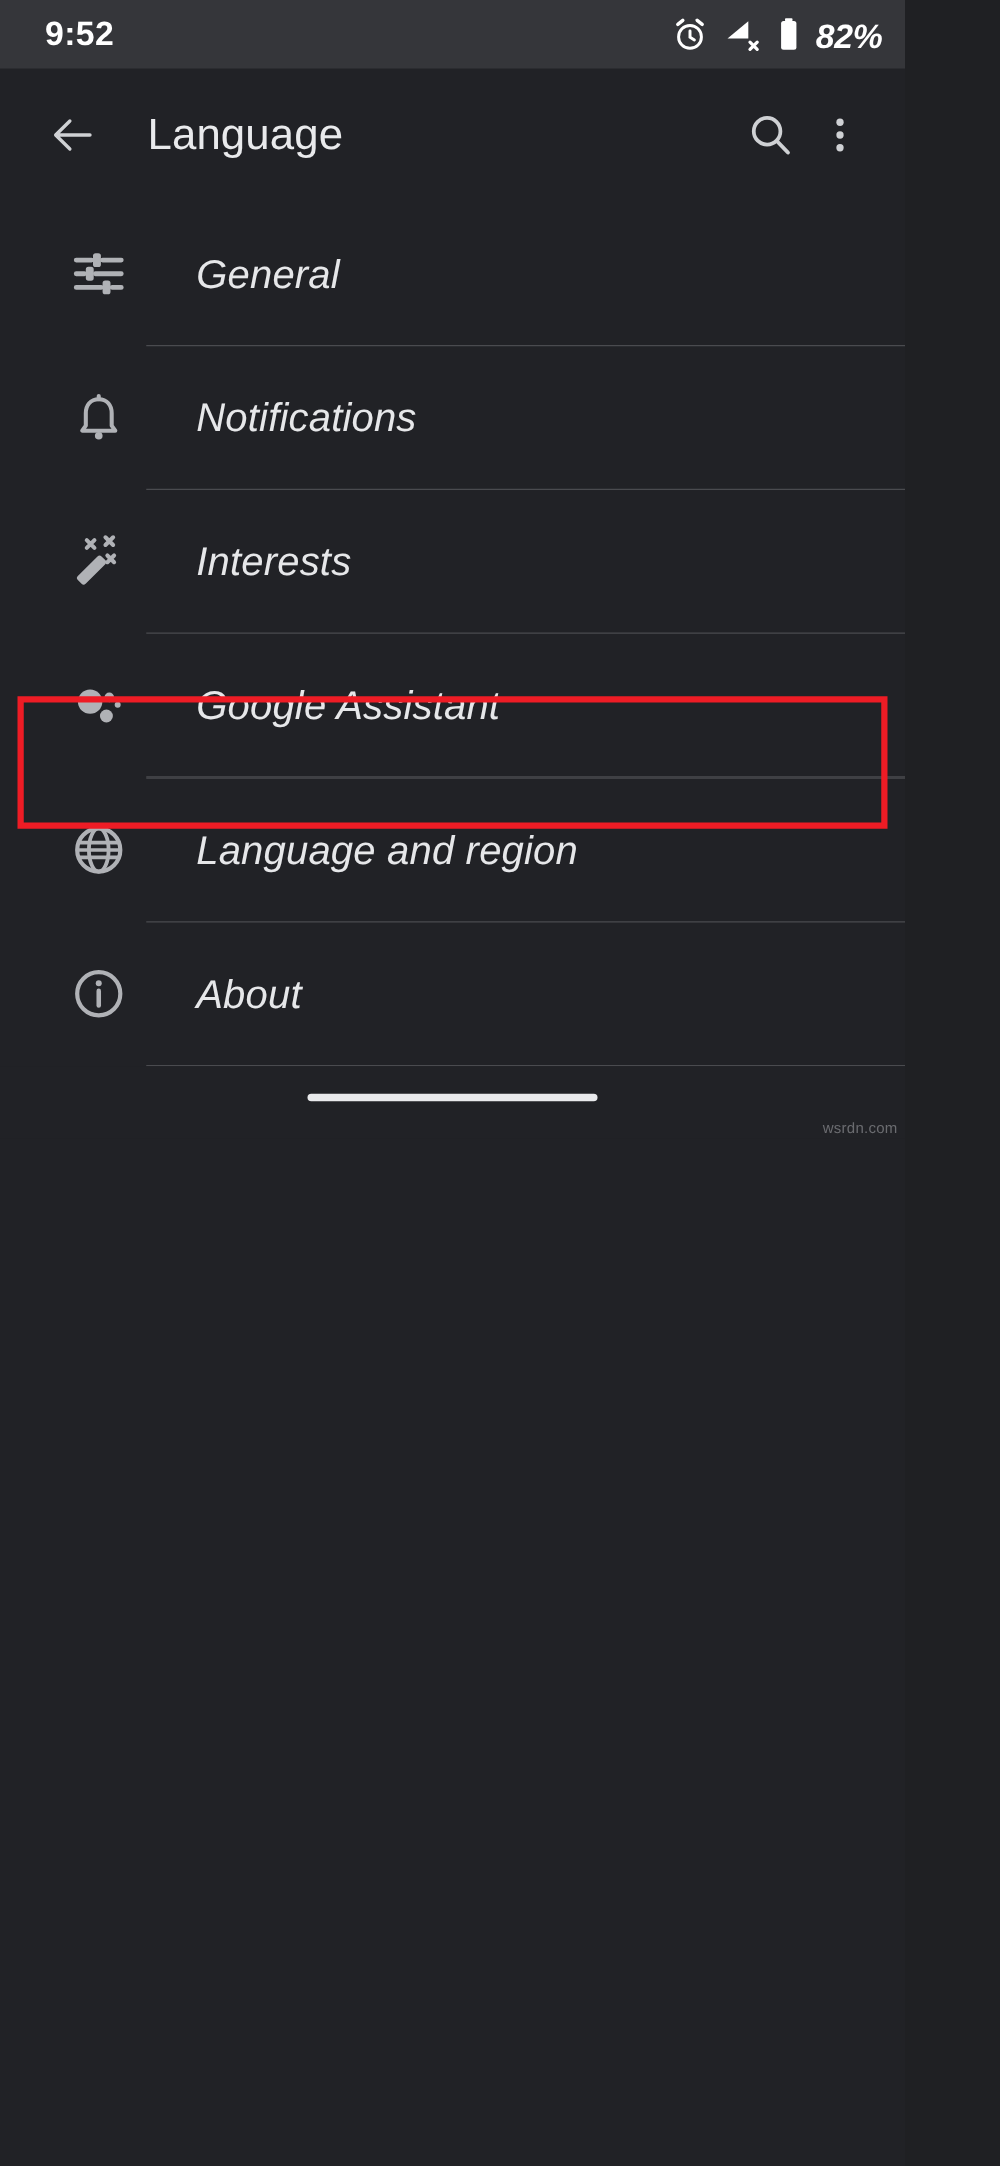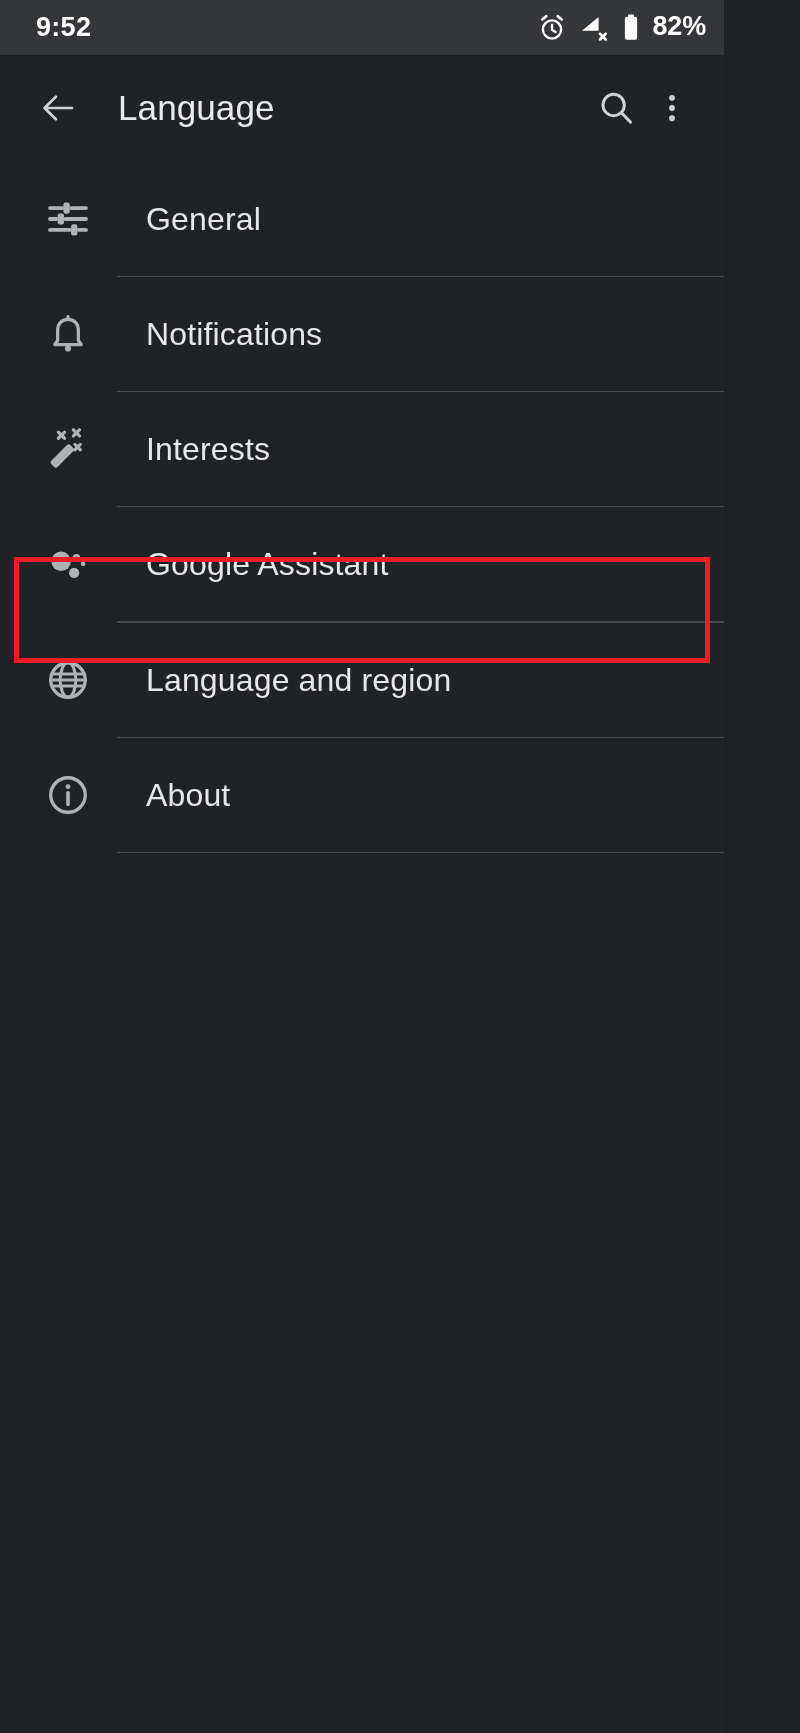--- a/index.html
+++ b/index.html
@@ -43,22 +43,23 @@
     color: #ffffff;
   }
   .status-clock {
     font-size: 27px;
     font-weight: 700;
     letter-spacing: 0.3px;
     line-height: 1;
   }
   .status-right {
     display: flex;
-    align-items: flex-start;
+    align-items: flex-end;
     gap: 11px;
+    font-style: italic;
   }
   .status-right svg { display: block; }
   .battery-pct {
     font-size: 27px;
     font-weight: 700;
     letter-spacing: -0.2px;
     line-height: 1;
     margin-left: -1px;
   }
 
@@ -92,21 +93,22 @@
   .settings-list {
     background: #212226;
     flex: 1 1 auto;
     padding-top: 2px;
   }
   .list-row {
     position: relative;
     height: 114px;
     display: flex;
     align-items: center;
-    padding-left: 42px;
+    padding-left: 53px;
+    font-style: italic;
   }
   .list-row .row-icon {
     width: 52px;
     height: 52px;
     display: flex;
     align-items: center;
     justify-content: center;
     flex: 0 0 auto;
   }
   .list-row .row-icon svg { display: block; }
@@ -327,15 +329,19 @@
         <span class="row-label">About</span>
       </div>
       <div class="row-divider"></div>
 
     </div>
 
     <div class="highlight-box"></div>
 
     <div class="bottom-filler"></div>
 
+    <div class="nav-bar">
+      <div class="home-indicator"></div>
+      <div class="watermark">wsrdn.com</div>
+    </div>
 
   </div>
 </div>
 
 </body></html>

